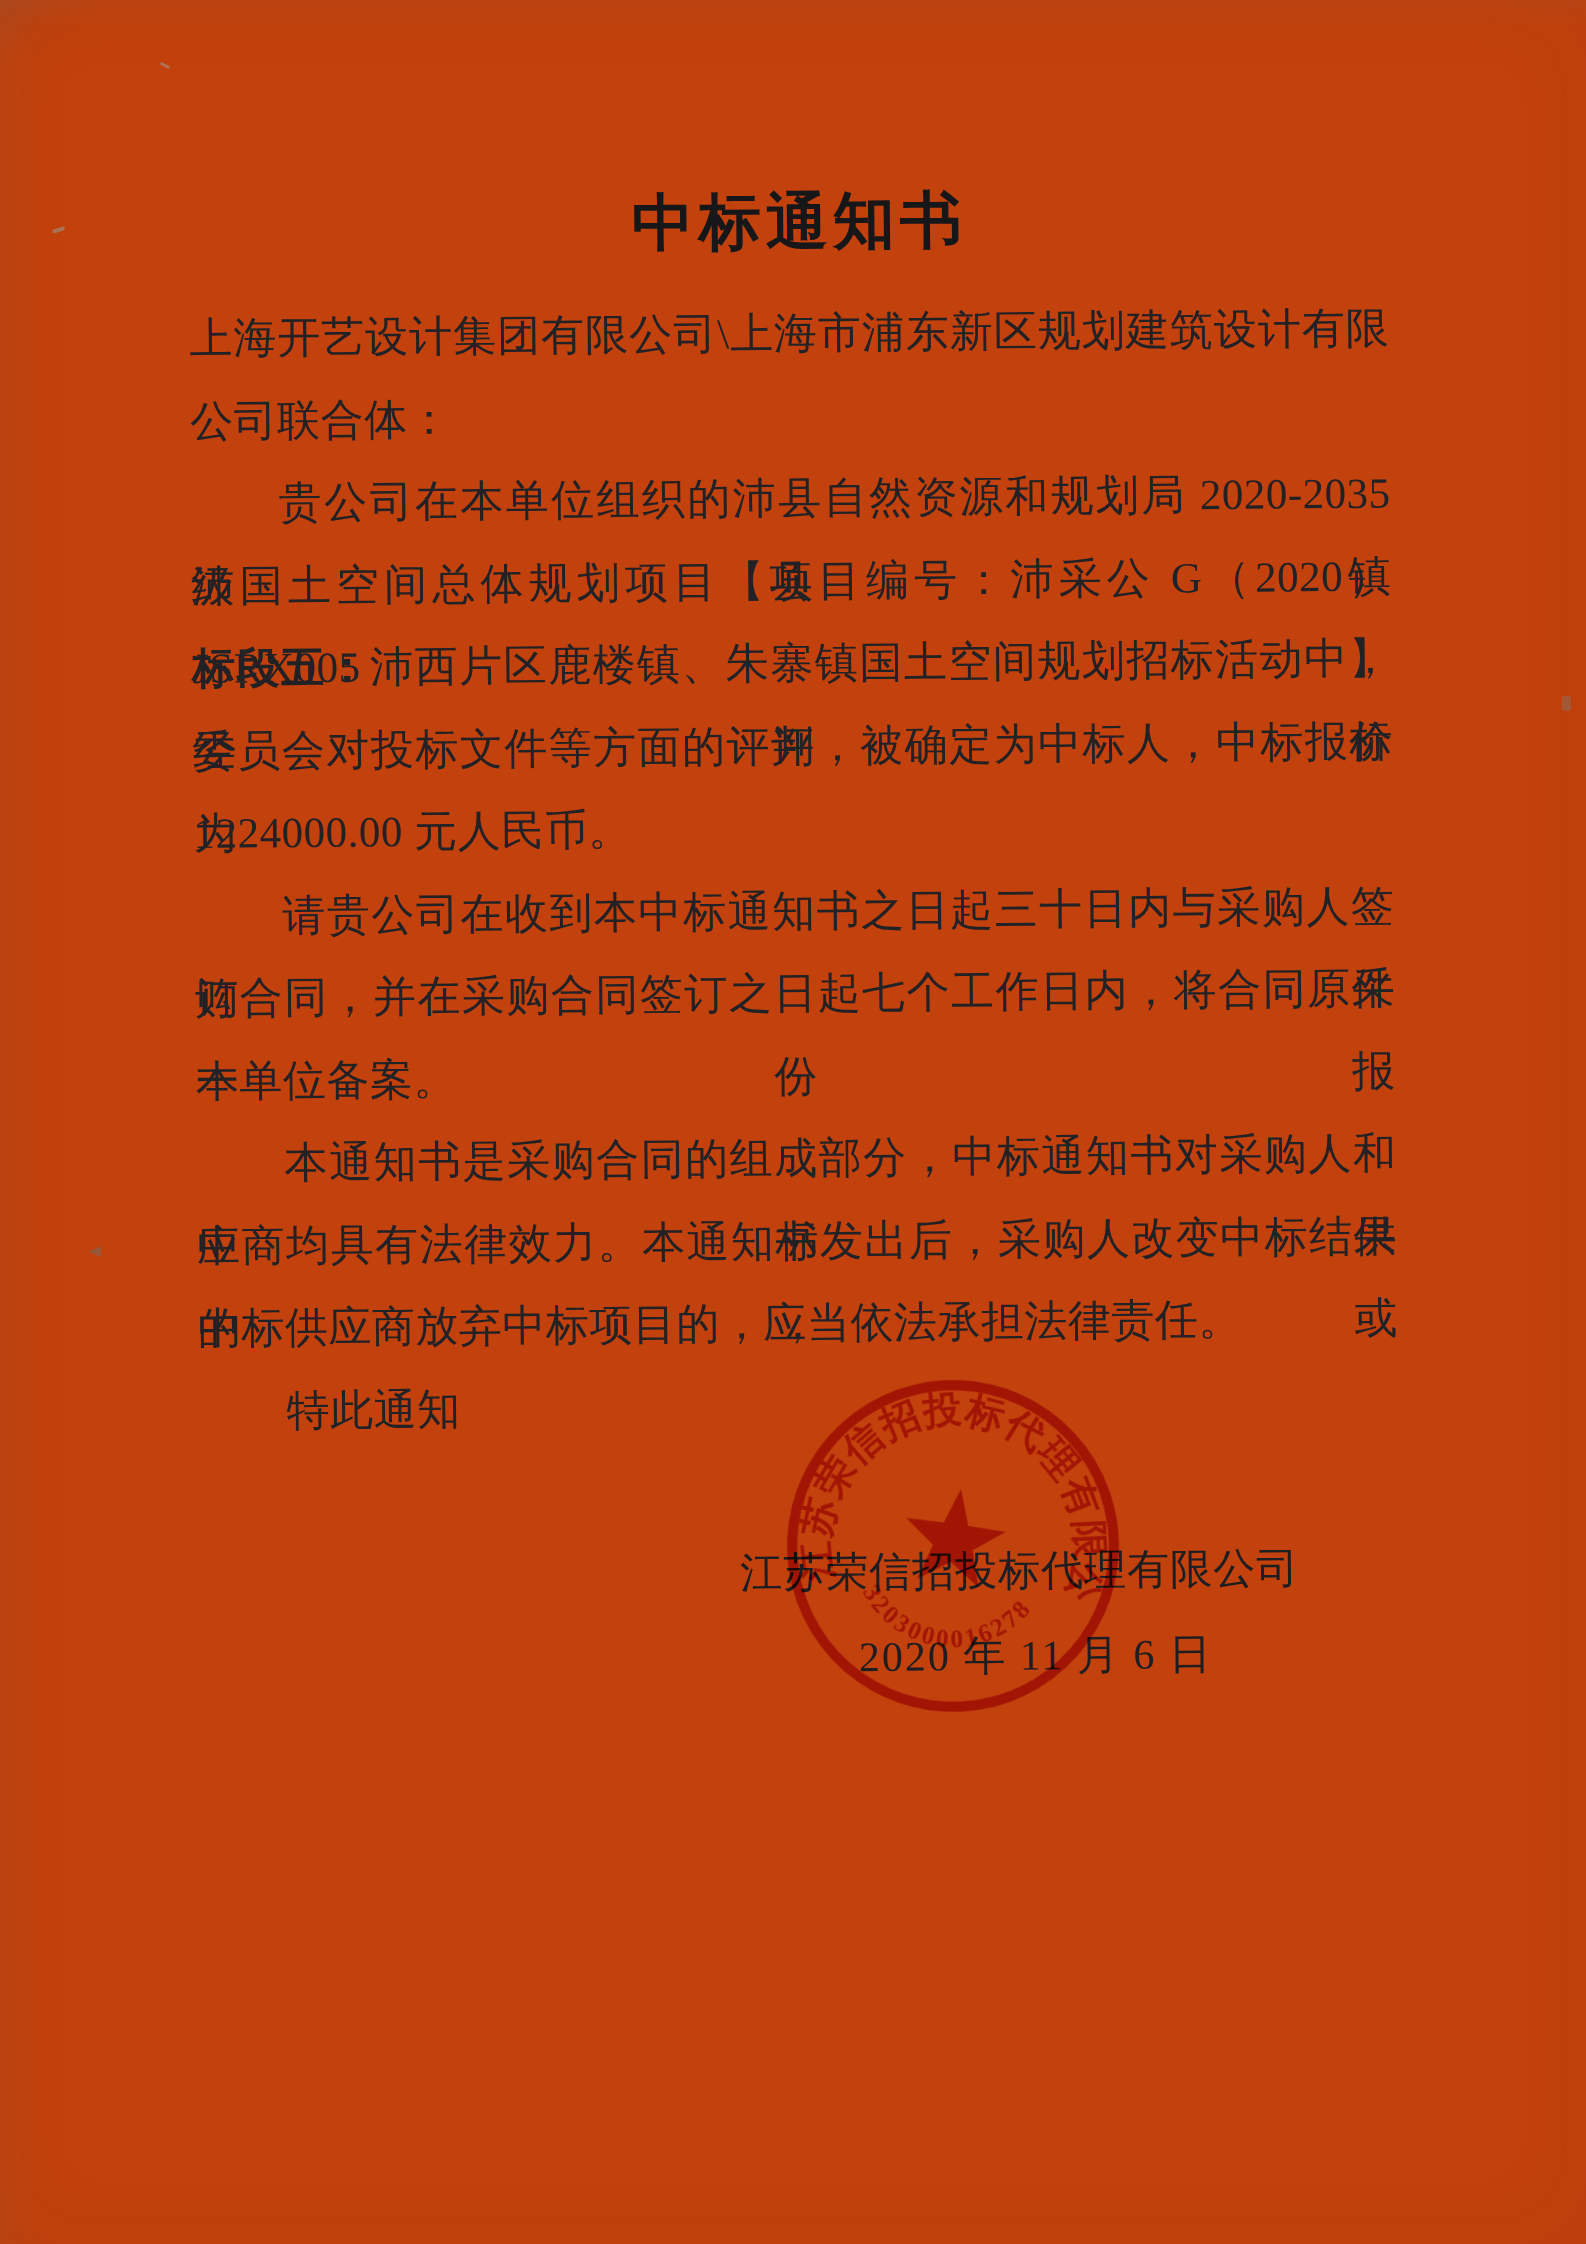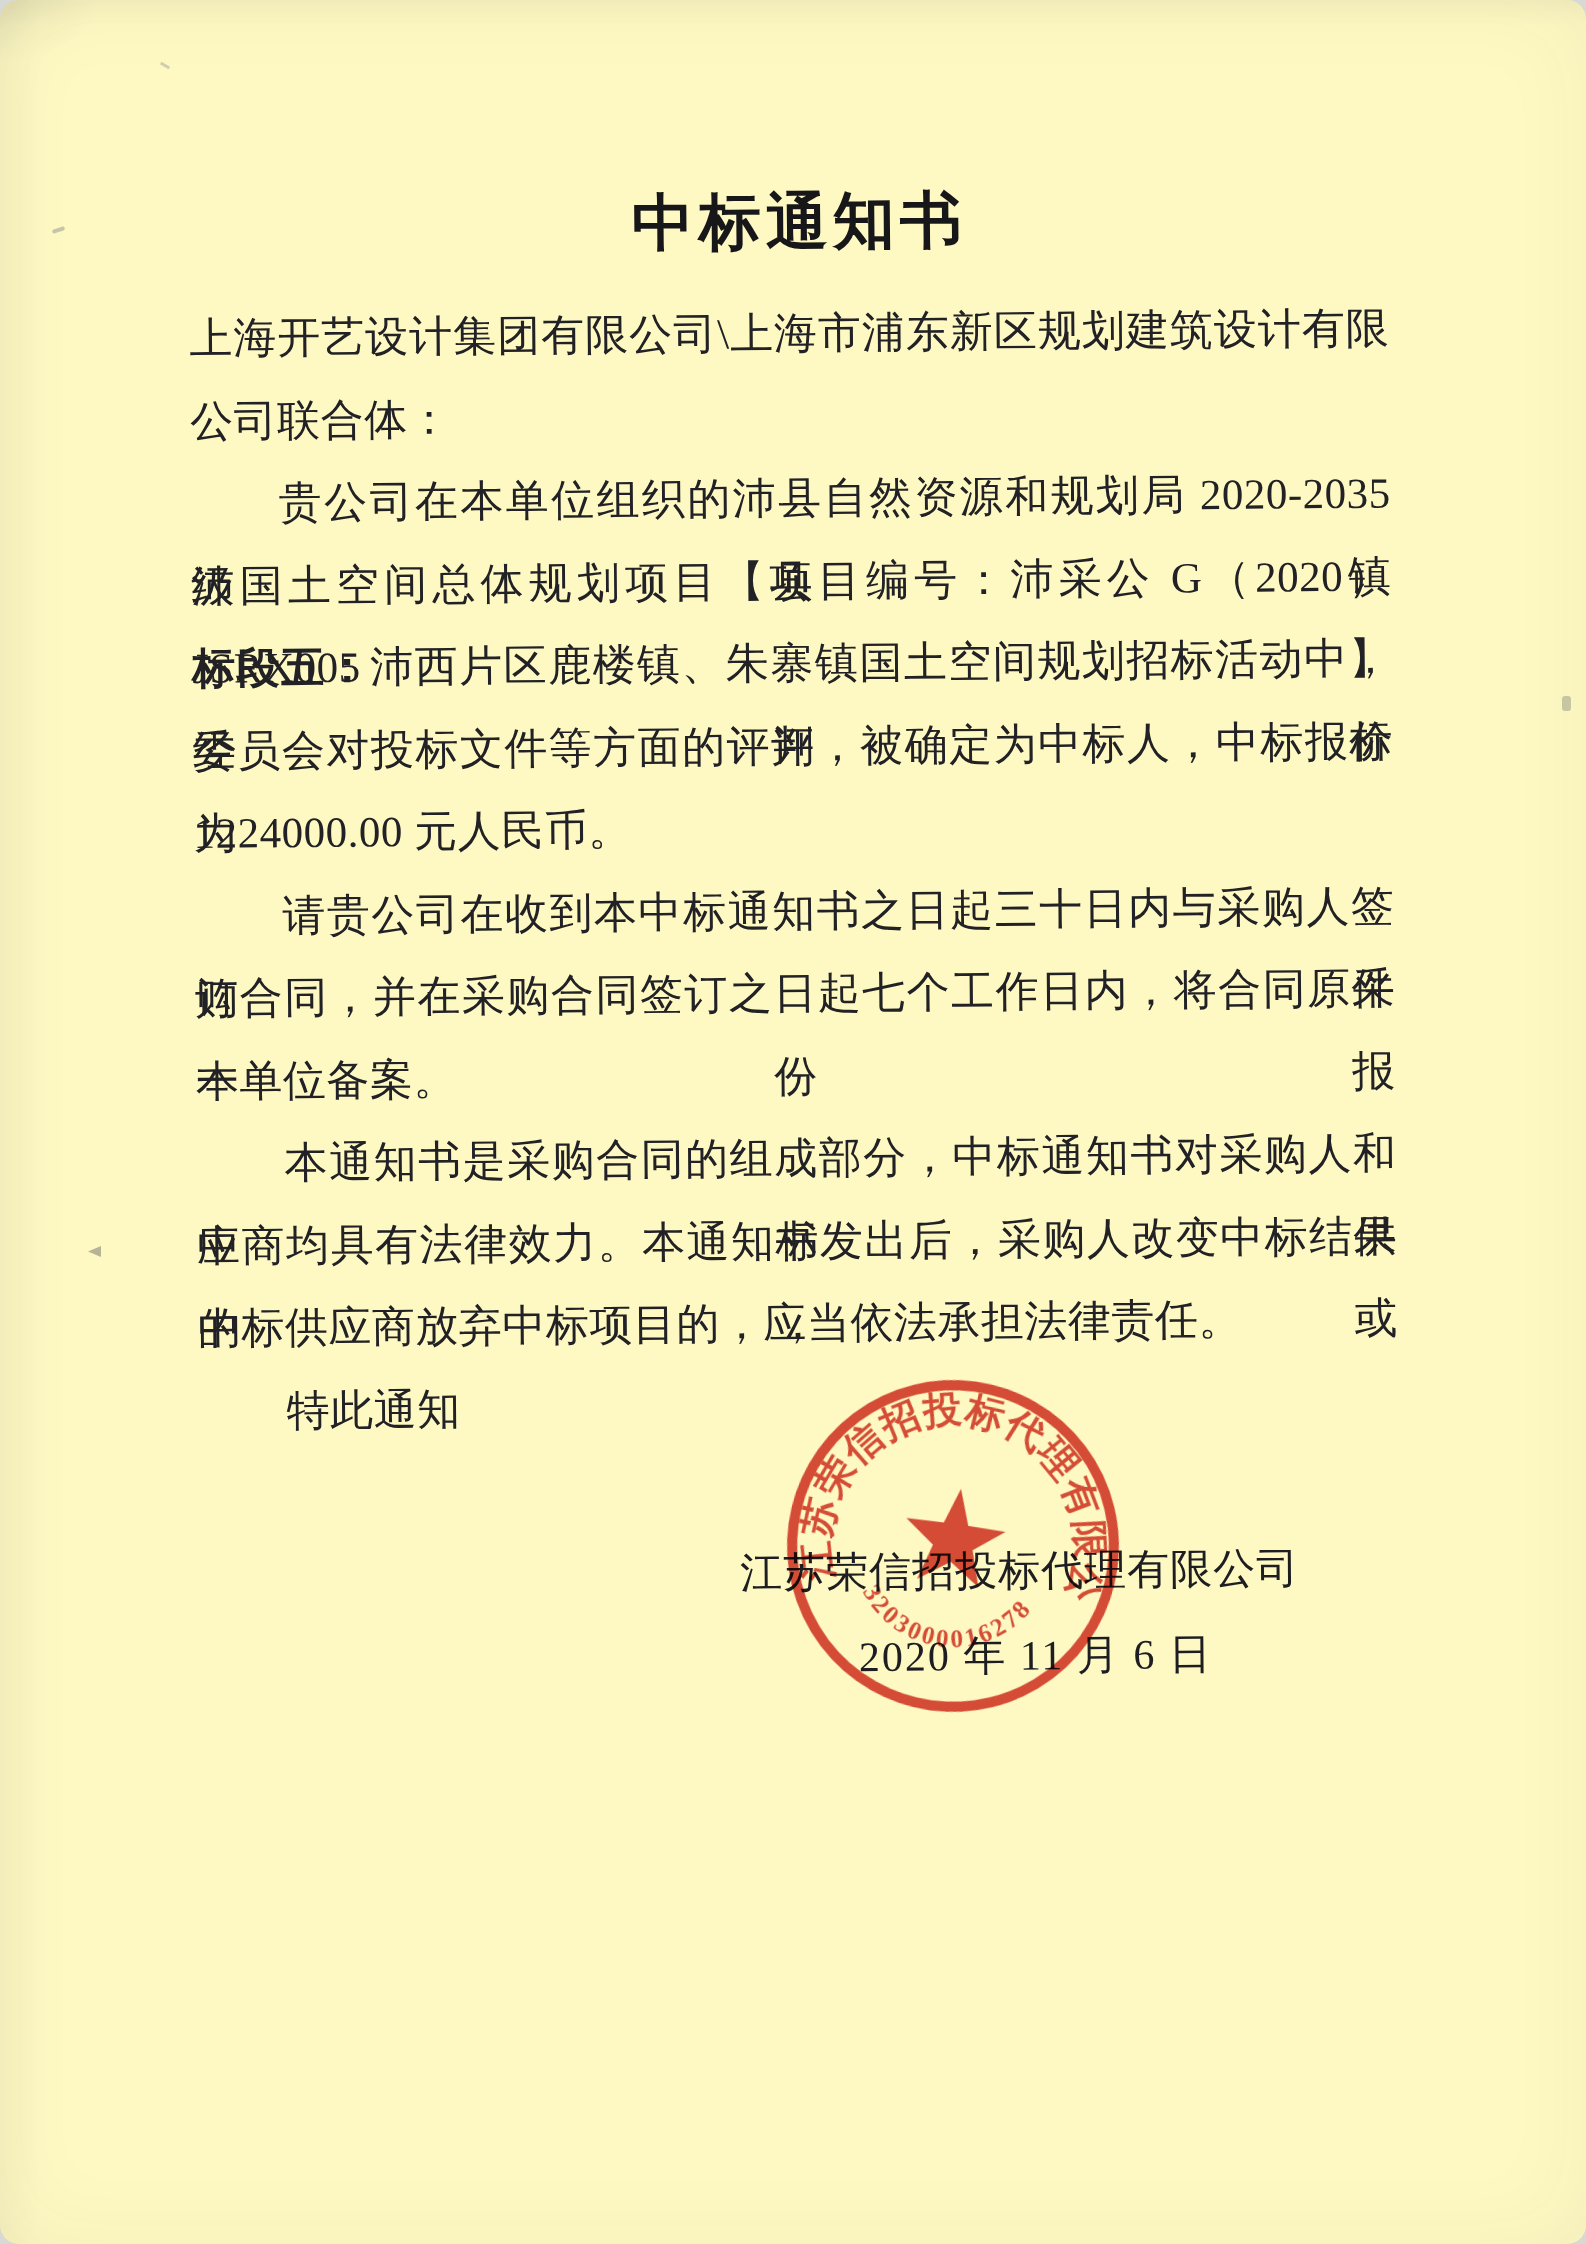--- a/index.html
+++ b/index.html
@@ -1,24 +1,23 @@
 <!DOCTYPE html>
 <html><head>
 <meta charset="utf-8">
 <style>
   html,body{margin:0;padding:0;background:#d8d8d4;}
   .page{
     position:relative;
     width:1586px;height:2244px;
-    background:#fef9c3;
+    background:#c2410c;
     overflow:hidden;
     font-family:"Liberation Serif","DejaVu Serif",serif;
     color:#1d1d1f;
     box-shadow:inset 0 0 90px rgba(60,55,45,.05);
-    border-radius:19px;
   }
   .scan-shade{
     position:absolute;inset:0;pointer-events:none;
     background:
       linear-gradient(90deg,rgba(120,115,105,.06),rgba(0,0,0,0) 40px),
       linear-gradient(180deg,rgba(120,115,105,.07),rgba(0,0,0,0) 26px),
       radial-gradient(140px 90px at 0 0,rgba(90,85,75,.10),rgba(0,0,0,0) 70%);
   }
   .content{
     position:absolute;left:188px;top:190px;width:1200px;height:1980px;

